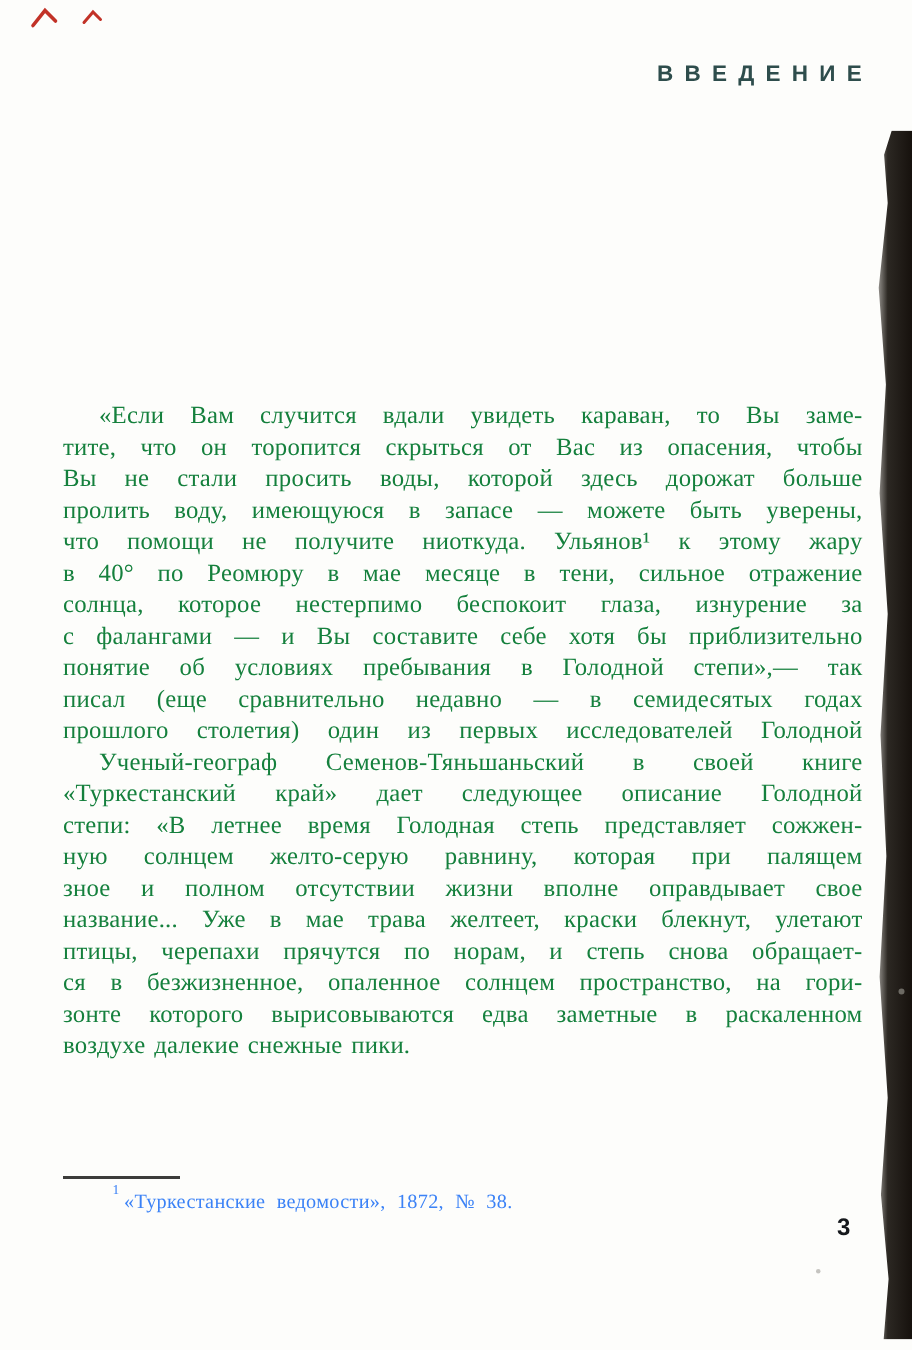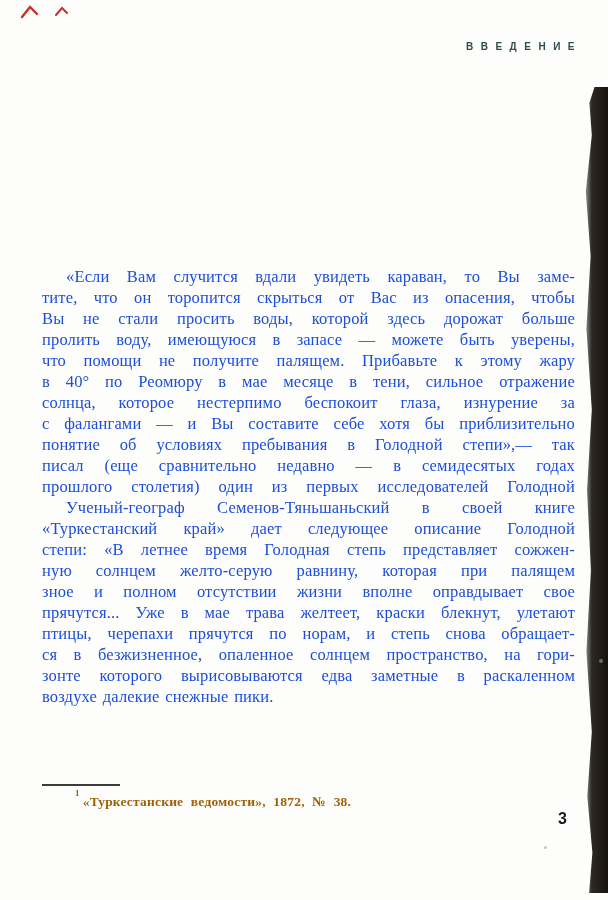--- a/index.html
+++ b/index.html
@@ -3,33 +3,33 @@
 <meta charset="utf-8">
 <style>
   html,body{margin:0;padding:0;background:#e8e8e8;}
   .page{
     position:relative;width:608px;height:900px;background:#fdfdfb;
     font-family:"Liberation Serif", serif;overflow:hidden;margin:0 auto;
   }
   .chapter-heading{
     position:absolute;top:41px;right:33px;margin-right:-7px;
     font-family:"Liberation Sans", sans-serif;font-weight:bold;
-    font-size:10px;letter-spacing:7.5px;color:#2e4d4c;white-space:nowrap;
+    font-size:15px;letter-spacing:7.5px;color:#2e4d4c;white-space:nowrap;
   }
   .body-text{position:absolute;left:42px;top:266px;width:533px;}
   .tline{
-    font-size:16.5px;line-height:21px;color:#1d4ed8;
+    font-size:16.5px;line-height:21px;color:#15803d;
     text-align:justify;text-align-last:justify;
     letter-spacing:0.15px;word-spacing:1.5px;white-space:normal;
   }
   .tline.first{text-indent:24px;}
   .tline.last{text-align-last:left;}
   .footnote{position:absolute;left:42px;top:784px;width:520px;}
   .fn-rule{display:block;width:78px;height:2px;background:#3c3c3a;margin:0 0 6px 0;}
-  .fn-line{font-size:13.5px;color:#a16207;padding-left:33px;word-spacing:4px;letter-spacing:0.2px;font-weight:bold;}
+  .fn-line{font-size:13.5px;color:#3b82f6;padding-left:33px;word-spacing:4px;letter-spacing:0.2px;}
   .fn-line sup{font-size:9px;position:relative;top:-4px;margin-right:3px;}
   .page-number{
     position:absolute;top:810px;left:558px;
     font-family:"Liberation Sans", sans-serif;font-weight:bold;
     font-size:16px;color:#15181c;
   }
   .red-marks{position:absolute;top:2px;left:16px;width:64px;height:24px;}
   .edge-shadow{
     position:absolute;top:87px;right:0;width:30px;height:806px;
     background:linear-gradient(to right,
@@ -53,33 +53,33 @@
     <path d="M40 13 L46 6 L51 11" fill="none" stroke="#c23227" stroke-width="2" stroke-linecap="round"></path>
   </svg>
 
   <div class="chapter-heading">ВВЕДЕНИЕ</div>
 
   <div class="body-text">
       <div class="tline first">«Если Вам случится вдали увидеть караван, то Вы заме-</div>
       <div class="tline">тите, что он торопится скрыться от Вас из опасения, чтобы</div>
       <div class="tline">Вы не стали просить воды, которой здесь дорожат больше</div>
       <div class="tline">пролить воду, имеющуюся в запасе — можете быть уверены,</div>
-      <div class="tline">что помощи не получите палящем. Прибавьте к этому жару</div>
+      <div class="tline">что помощи не получите ниоткуда. Ульянов¹ к этому жару</div>
       <div class="tline">в 40° по Реомюру в мае месяце в тени, сильное отражение</div>
       <div class="tline">солнца, которое нестерпимо беспокоит глаза, изнурение за</div>
       <div class="tline">с фалангами — и Вы составите себе хотя бы приблизительно</div>
       <div class="tline">понятие об условиях пребывания в Голодной степи»,— так</div>
       <div class="tline">писал (еще сравнительно недавно — в семидесятых годах</div>
       <div class="tline">прошлого столетия) один из первых исследователей Голодной</div>
       <div class="tline first">Ученый-географ Семенов-Тяньшаньский в своей книге</div>
       <div class="tline">«Туркестанский край» дает следующее описание Голодной</div>
       <div class="tline">степи: «В летнее время Голодная степь представляет сожжен-</div>
       <div class="tline">ную солнцем желто-серую равнину, которая при палящем</div>
       <div class="tline">зное и полном отсутствии жизни вполне оправдывает свое</div>
-      <div class="tline">прячутся... Уже в мае трава желтеет, краски блекнут, улетают</div>
+      <div class="tline">название... Уже в мае трава желтеет, краски блекнут, улетают</div>
       <div class="tline">птицы, черепахи прячутся по норам, и степь снова обращает-</div>
       <div class="tline">ся в безжизненное, опаленное солнцем пространство, на гори-</div>
       <div class="tline">зонте которого вырисовываются едва заметные в раскаленном</div>
       <div class="tline last">воздухе далекие снежные пики.</div>
     </div>
 
   <div class="footnote">
     <span class="fn-rule"></span>
     <div class="fn-line"><sup>1</sup><span>«Туркестанские ведомости», 1872, № 38.</span></div>
   </div>

